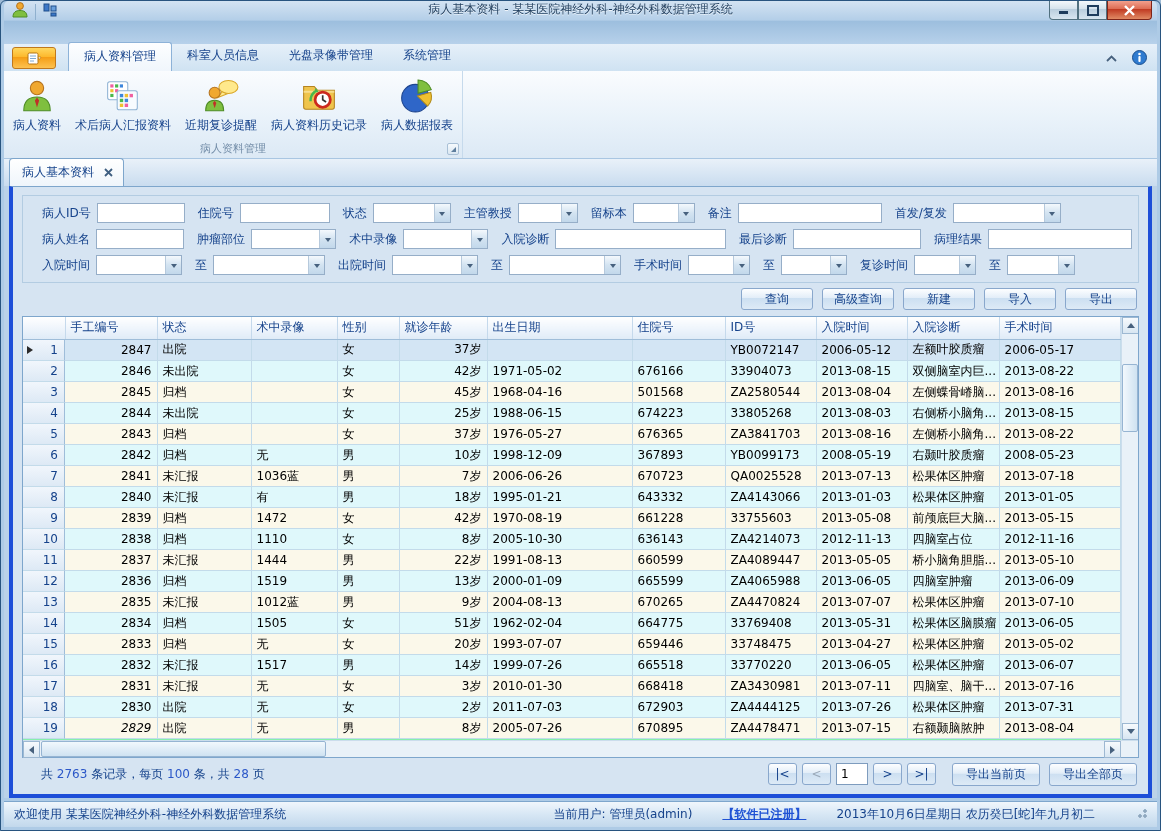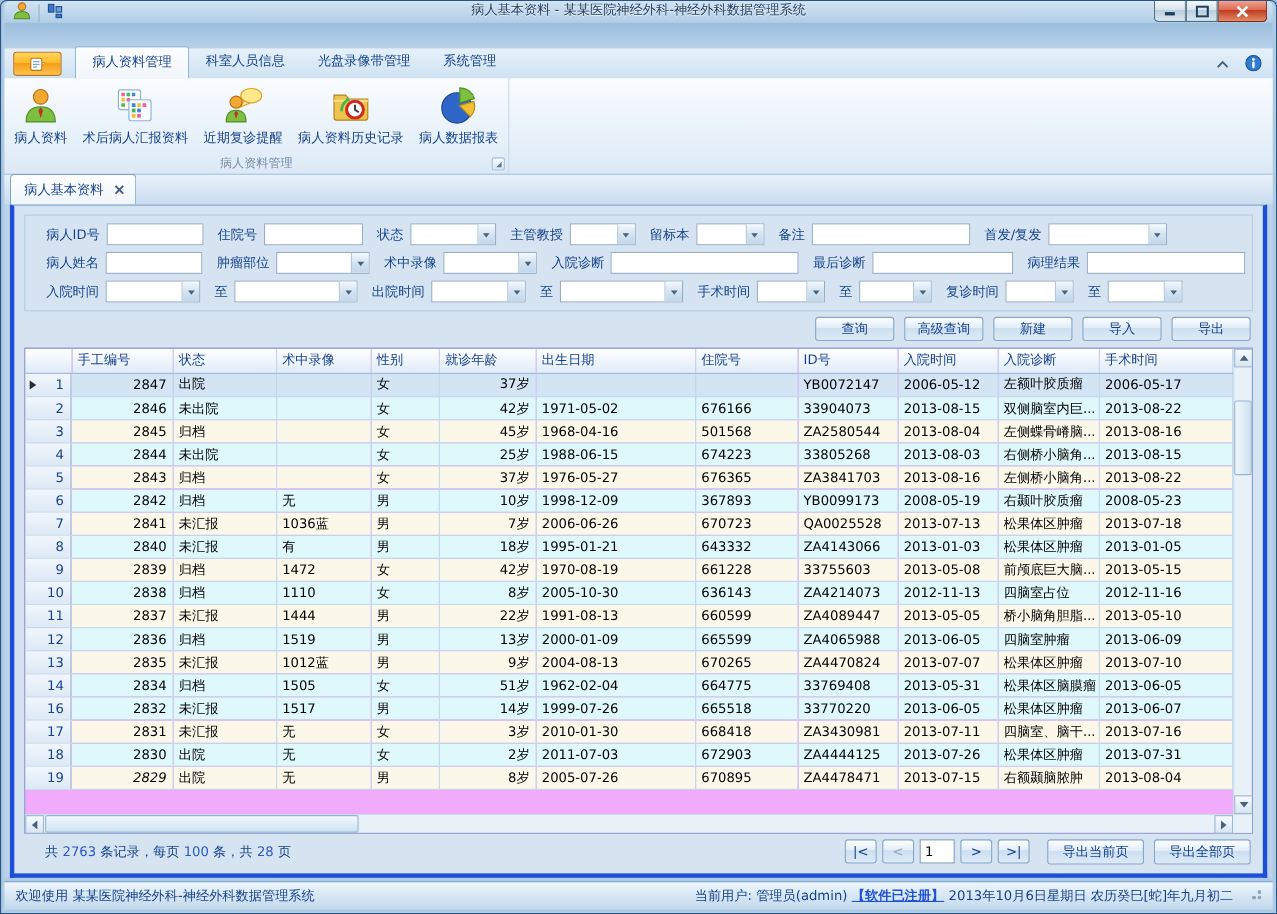--- a/index.html
+++ b/index.html
@@ -76,21 +76,21 @@
   .check-group { display:flex; gap:27px; margin-left:60px; }
   .cbwrap { display:flex; align-items:center; gap:5px; cursor:pointer; }
   .cb { width:13px; height:13px; border:1px solid #8CA8C4; background:linear-gradient(#F2F7FC,#D5E4F1);
     box-shadow:inset 0 0 0 1px #FFFFFF; }
   .cblabel { color:#15428B; }
   .btn-group { margin-left:auto; display:flex; gap:9px; padding-right:2px; }
   .abtn { min-width:72px; height:22px; border:1px solid #89A7CC; border-radius:3px; color:#15428B;
     background:linear-gradient(#FDFEFF,#E2EDF8 45%,#CCDFF1 46%,#DDEAF6); font:inherit; cursor:pointer; }
 
   
-  .grid { height:442px; border:1px solid #7EA6CC; background:#f0abfc; display:flex; flex-direction:column; margin-top:1px; }
+  .grid { height:442px; border:1px solid #7EA6CC; background:#86efac; display:flex; flex-direction:column; margin-top:1px; }
   .grid-main { flex:1; display:flex; overflow:hidden; }
   table.dg { border-collapse:collapse; table-layout:fixed; width:calc(100% - 17px); align-self:flex-start; }
   .dg th { height:22px; background:linear-gradient(#FFFFFF,#ECF3FB 60%,#DFEBF7);
     border-right:1px solid #C5D9EC; border-bottom:1px solid #9FBDD9;
     color:#15428B; font-weight:normal; text-align:left; padding:0 5px; white-space:nowrap; overflow:hidden; cursor:pointer; }
   .dg td { height:21px; padding:0 5px; border-right:1px solid #C3DBEA; border-bottom:1px solid #C3DBEA;
     white-space:nowrap; overflow:hidden; color:#000; }
   .dg td.rowind { background:linear-gradient(#F1F6FC,#DDE9F5); border-right:1px solid #9FBDD9;
     color:#15428B; display:flex; align-items:center; justify-content:space-between; padding:0 6px 0 4px; height:21px; }
   .dg tr.odd td.dc { background:#FBF8EA; }
@@ -122,21 +122,21 @@
   .pbtn.disabled { color:#9AA8B8; }
   .pageno { width:32px; height:22px; border:1px solid #7E9CBE; background:#fff; font:inherit; padding:0 4px; }
   .export-btns { display:flex; gap:9px; margin-left:16px; }
   .ebtn { height:23px; padding:0 13px; border:1px solid #89A7CC; border-radius:3px; color:#15428B;
     background:linear-gradient(#FDFEFF,#E2EDF8 45%,#CCDFF1 46%,#DDEAF6); font:inherit; cursor:pointer; }
 
   
   .statusbar { height:26px; margin-top:3px; display:flex; align-items:center; padding:0 10px;
     border-top:1px solid #7EA6CC; color:#15428B;
     background:linear-gradient(#F0F6FC,#D9E8F5 45%,#C2D8EC); }
-  .sb-right { margin-left:auto; display:flex; gap:4px; }
+  .sb-right { margin-left:auto; display:flex; gap:30px; }
   .sb-link { color:#1F52D4; font-weight:bold; text-decoration:underline; cursor:pointer; }
   .grip { width:12px; height:12px; margin-left:10px;
     background:
       radial-gradient(circle at 10px 10px,#8FA8BF 1.5px,transparent 2px),
       radial-gradient(circle at 10px 5px,#8FA8BF 1.5px,transparent 2px),
       radial-gradient(circle at 5px 10px,#8FA8BF 1.5px,transparent 2px); }
 </style>
 </head>
 <body>
 
@@ -633,20 +633,37 @@
                   <td class="dc">1505</td>
                   <td class="dc">女</td>
                   <td class="dc" style="text-align: right;">51岁</td>
                   <td class="dc">1962-02-04</td>
                   <td class="dc">664775</td>
                   <td class="dc">33769408</td>
                   <td class="dc">2013-05-31</td>
                   <td class="dc">松果体区脑膜瘤</td>
                   <td class="dc">2013-06-05</td>
                 </tr>
+                <tr class="odd">
+                  <td class="rowind">
+                    <span></span>
+                    <span class="rownum">15</span>
+                  </td>
+                  <td class="dc" style="text-align: right;">2833</td>
+                  <td class="dc">归档</td>
+                  <td class="dc">无</td>
+                  <td class="dc">女</td>
+                  <td class="dc" style="text-align: right;">20岁</td>
+                  <td class="dc">1993-07-07</td>
+                  <td class="dc">659446</td>
+                  <td class="dc">33748475</td>
+                  <td class="dc">2013-04-27</td>
+                  <td class="dc">松果体区肿瘤</td>
+                  <td class="dc">2013-05-02</td>
+                </tr>
                 <tr class="even">
                   <td class="rowind">
                     <span></span>
                     <span class="rownum">16</span>
                   </td>
                   <td class="dc" style="text-align: right;">2832</td>
                   <td class="dc">未汇报</td>
                   <td class="dc">1517</td>
                   <td class="dc">男</td>
                   <td class="dc" style="text-align: right;">14岁</td>

